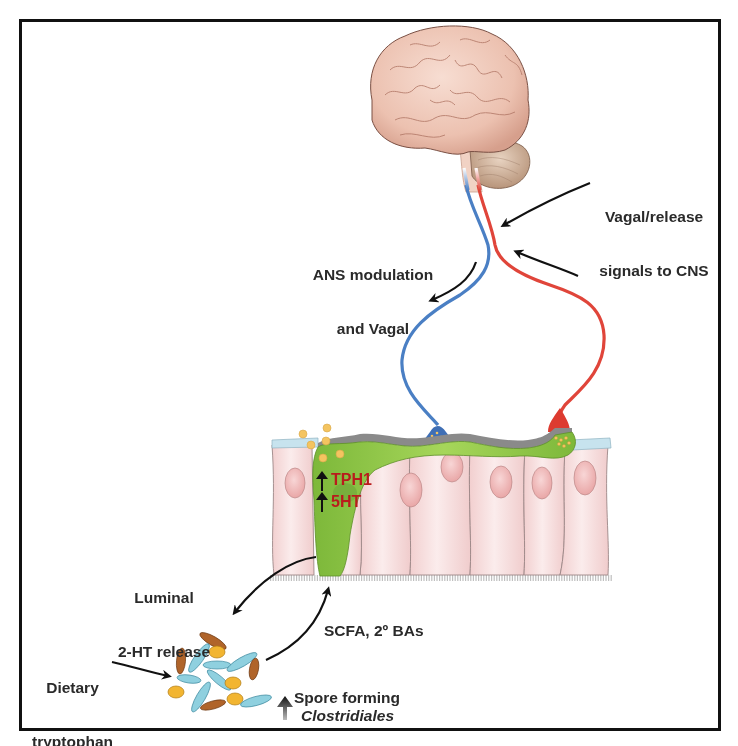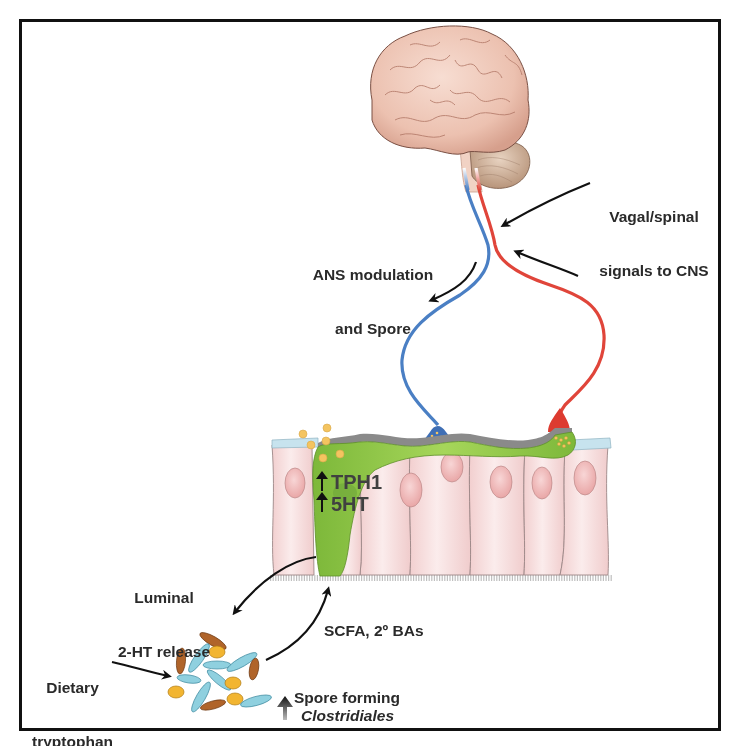--- a/index.html
+++ b/index.html
@@ -1,21 +1,21 @@
 <!DOCTYPE html>
 <html><head>
 <meta charset="utf-8">
 <style>
   html, body { margin:0; padding:0; background:#ffffff; }
   body { width:738px; height:746px; position:relative; overflow:hidden; font-family:"Liberation Sans", sans-serif; }
   #frame { position:absolute; left:19px; top:19px; width:696px; height:706px; border:3px solid #111; box-sizing:content-box; background:#fff; }
   svg#art { position:absolute; left:0; top:0; width:738px; height:746px; }
   .lbl { position:absolute; font-family:"Liberation Sans", sans-serif; font-weight:bold; font-size:15.5px; line-height:18px; color:#2a2a2a; text-align:center; white-space:pre; }
   .lbl.ital { font-style:italic; font-weight:bold; }
-  .cell-lbl { position:absolute; font-family:"Liberation Sans", sans-serif; font-weight:bold; font-size:20px; color:#404040; }
+  .cell-lbl { position:absolute; font-family:"Liberation Sans", sans-serif; font-weight:bold; font-size:16px; color:#b91c1c; }
 </style>
 </head>
 <body>
 
 <div id="frame"></div>
 
 <svg id="art" viewBox="0 0 738 746">
   <defs>
     <radialGradient id="brainGrad" cx="45%" cy="40%" r="65%">
       <stop offset="0%" stop-color="#f7ddd2"></stop>
@@ -178,27 +178,27 @@
     <ellipse cx="233" cy="683" rx="8" ry="6" fill="#f2b531" stroke="#b07b12"></ellipse>
     <ellipse cx="176" cy="692" rx="8" ry="6" fill="#f2b531" stroke="#b07b12"></ellipse>
     <ellipse cx="201" cy="697" rx="4.5" ry="17" transform="rotate(30 201 697)" fill="#8fd0df" stroke="#3f8aa0"></ellipse>
     <ellipse cx="213" cy="705" rx="13" ry="4" transform="rotate(-15 213 705)" fill="#b0642a" stroke="#6e3a14"></ellipse>
     <ellipse cx="235" cy="699" rx="8" ry="6" fill="#f2b531" stroke="#b07b12"></ellipse>
     <ellipse cx="256" cy="701" rx="16" ry="4.5" transform="rotate(-15 256 701)" fill="#8fd0df" stroke="#3f8aa0"></ellipse>
   </g>
 </svg>
 
 <div class="lbl" style="left:590px; top:172px; width:128px;">
-  <div>Vagal/spinal</div>
+  <div>Vagal/release</div>
   <div>signals to CNS</div>
 </div>
 
 <div class="lbl" style="left:298px; top:230px; width:150px;">
   <div>ANS modulation</div>
-  <div>and Spore</div>
+  <div>and Vagal</div>
 </div>
 
 <div class="cell-lbl" style="left:331px; top:471px;">TPH1</div>
 <div class="cell-lbl" style="left:331px; top:493px;">5HT</div>
 
 <div class="lbl" style="left:104px; top:553px; width:120px;">
   <div>Luminal</div>
   <div>2-HT release</div>
 </div>
 

